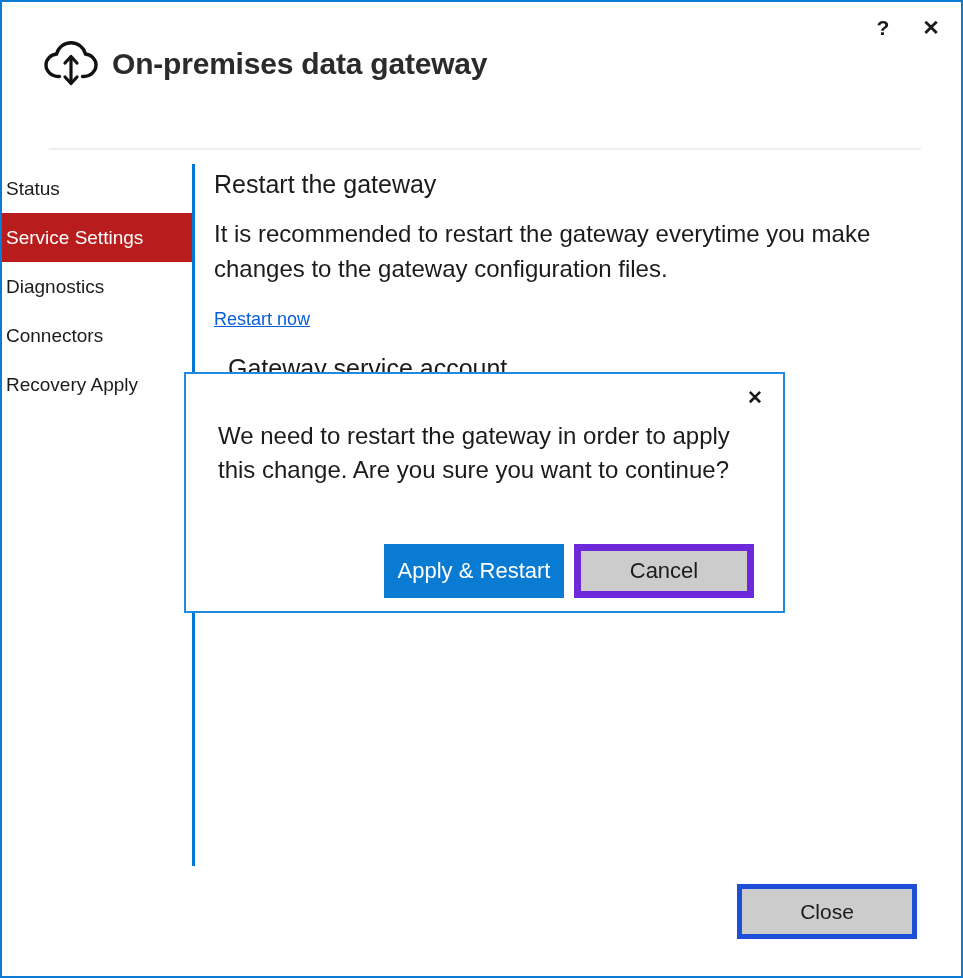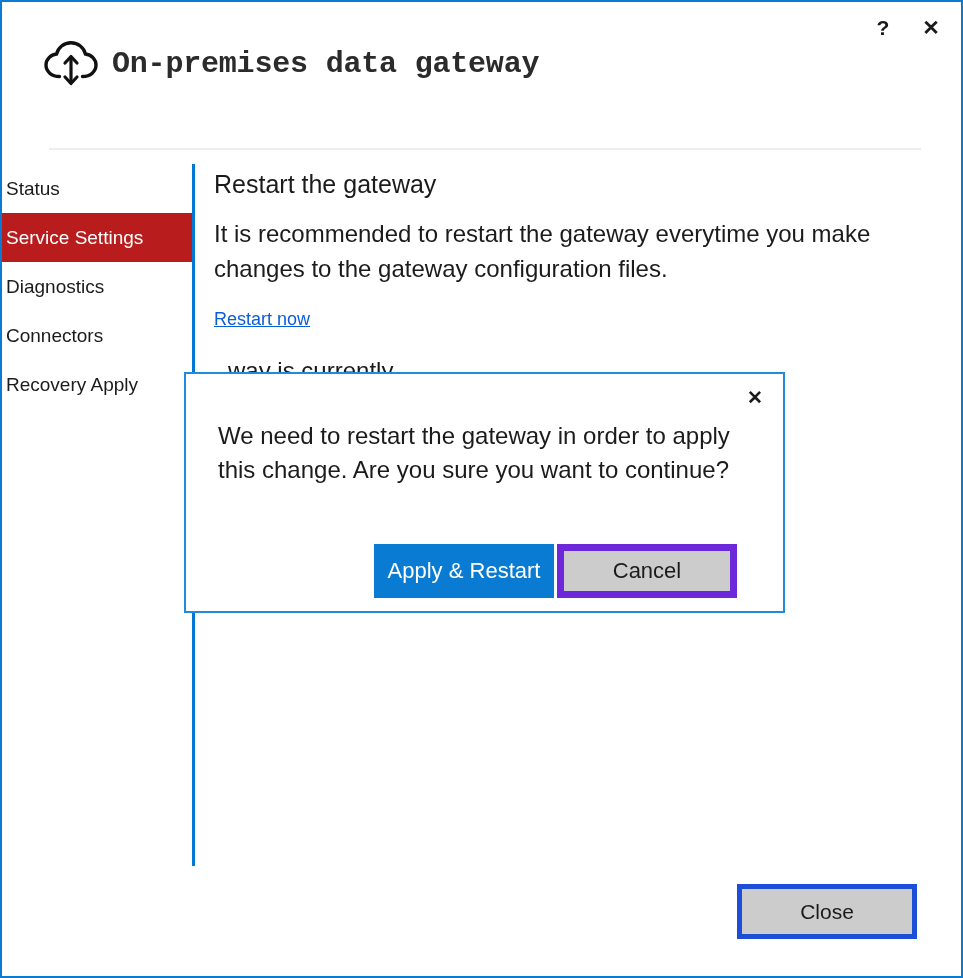--- a/index.html
+++ b/index.html
@@ -49,21 +49,20 @@
     font-family: "Liberation Sans", sans-serif;
   }
 
   
   .header {
     position: absolute;
     left: 0;
     top: 0;
     width: 100%;
     height: 139px;
-    font-family: Liberation Mono, monospace;
   }
   .header-inner {
     position: absolute;
     left: 40px;
     top: 36px;
     display: flex;
     align-items: center;
   }
   .brand-icon {
     width: 58px;
@@ -217,23 +216,23 @@
     line-height: 1.42;
     color: #1b1b1b;
   }
   .dialog-actions {
     position: absolute;
     left: 0;
     top: 170px;
     width: 100%;
     display: flex;
     justify-content: flex-end;
-    padding-right: 46px;
+    padding-right: 29px;
     box-sizing: border-box;
-    gap: 3px;
+    gap: 10px;
   }
   .btn-primary {
     width: 180px;
     height: 54px;
     background: #0a7bd2;
     border: none;
     color: #ffffff;
     font-size: 22px;
     font-family: "Liberation Sans", sans-serif;
     cursor: pointer;
@@ -297,20 +296,21 @@
   </div>
   <div class="nav-divider"></div>
 
   <div class="content">
     <h2 class="section-title">Restart the gateway</h2>
     <p class="section-body">It is recommended to restart the gateway everytime you make changes to the gateway configuration files.</p>
     <a class="link" href="#">Restart now</a>
   </div>
 
   <div class="section2">
+    <h2 class="section-title">Gateway service account</h2>
     <p class="section-body">way is currently</p>
   </div>
 
   <div class="footer">
     <button class="btn-close">Close</button>
   </div>
 
   <div class="dialog">
     <button class="dialog-close">
       <span>✕</span>

